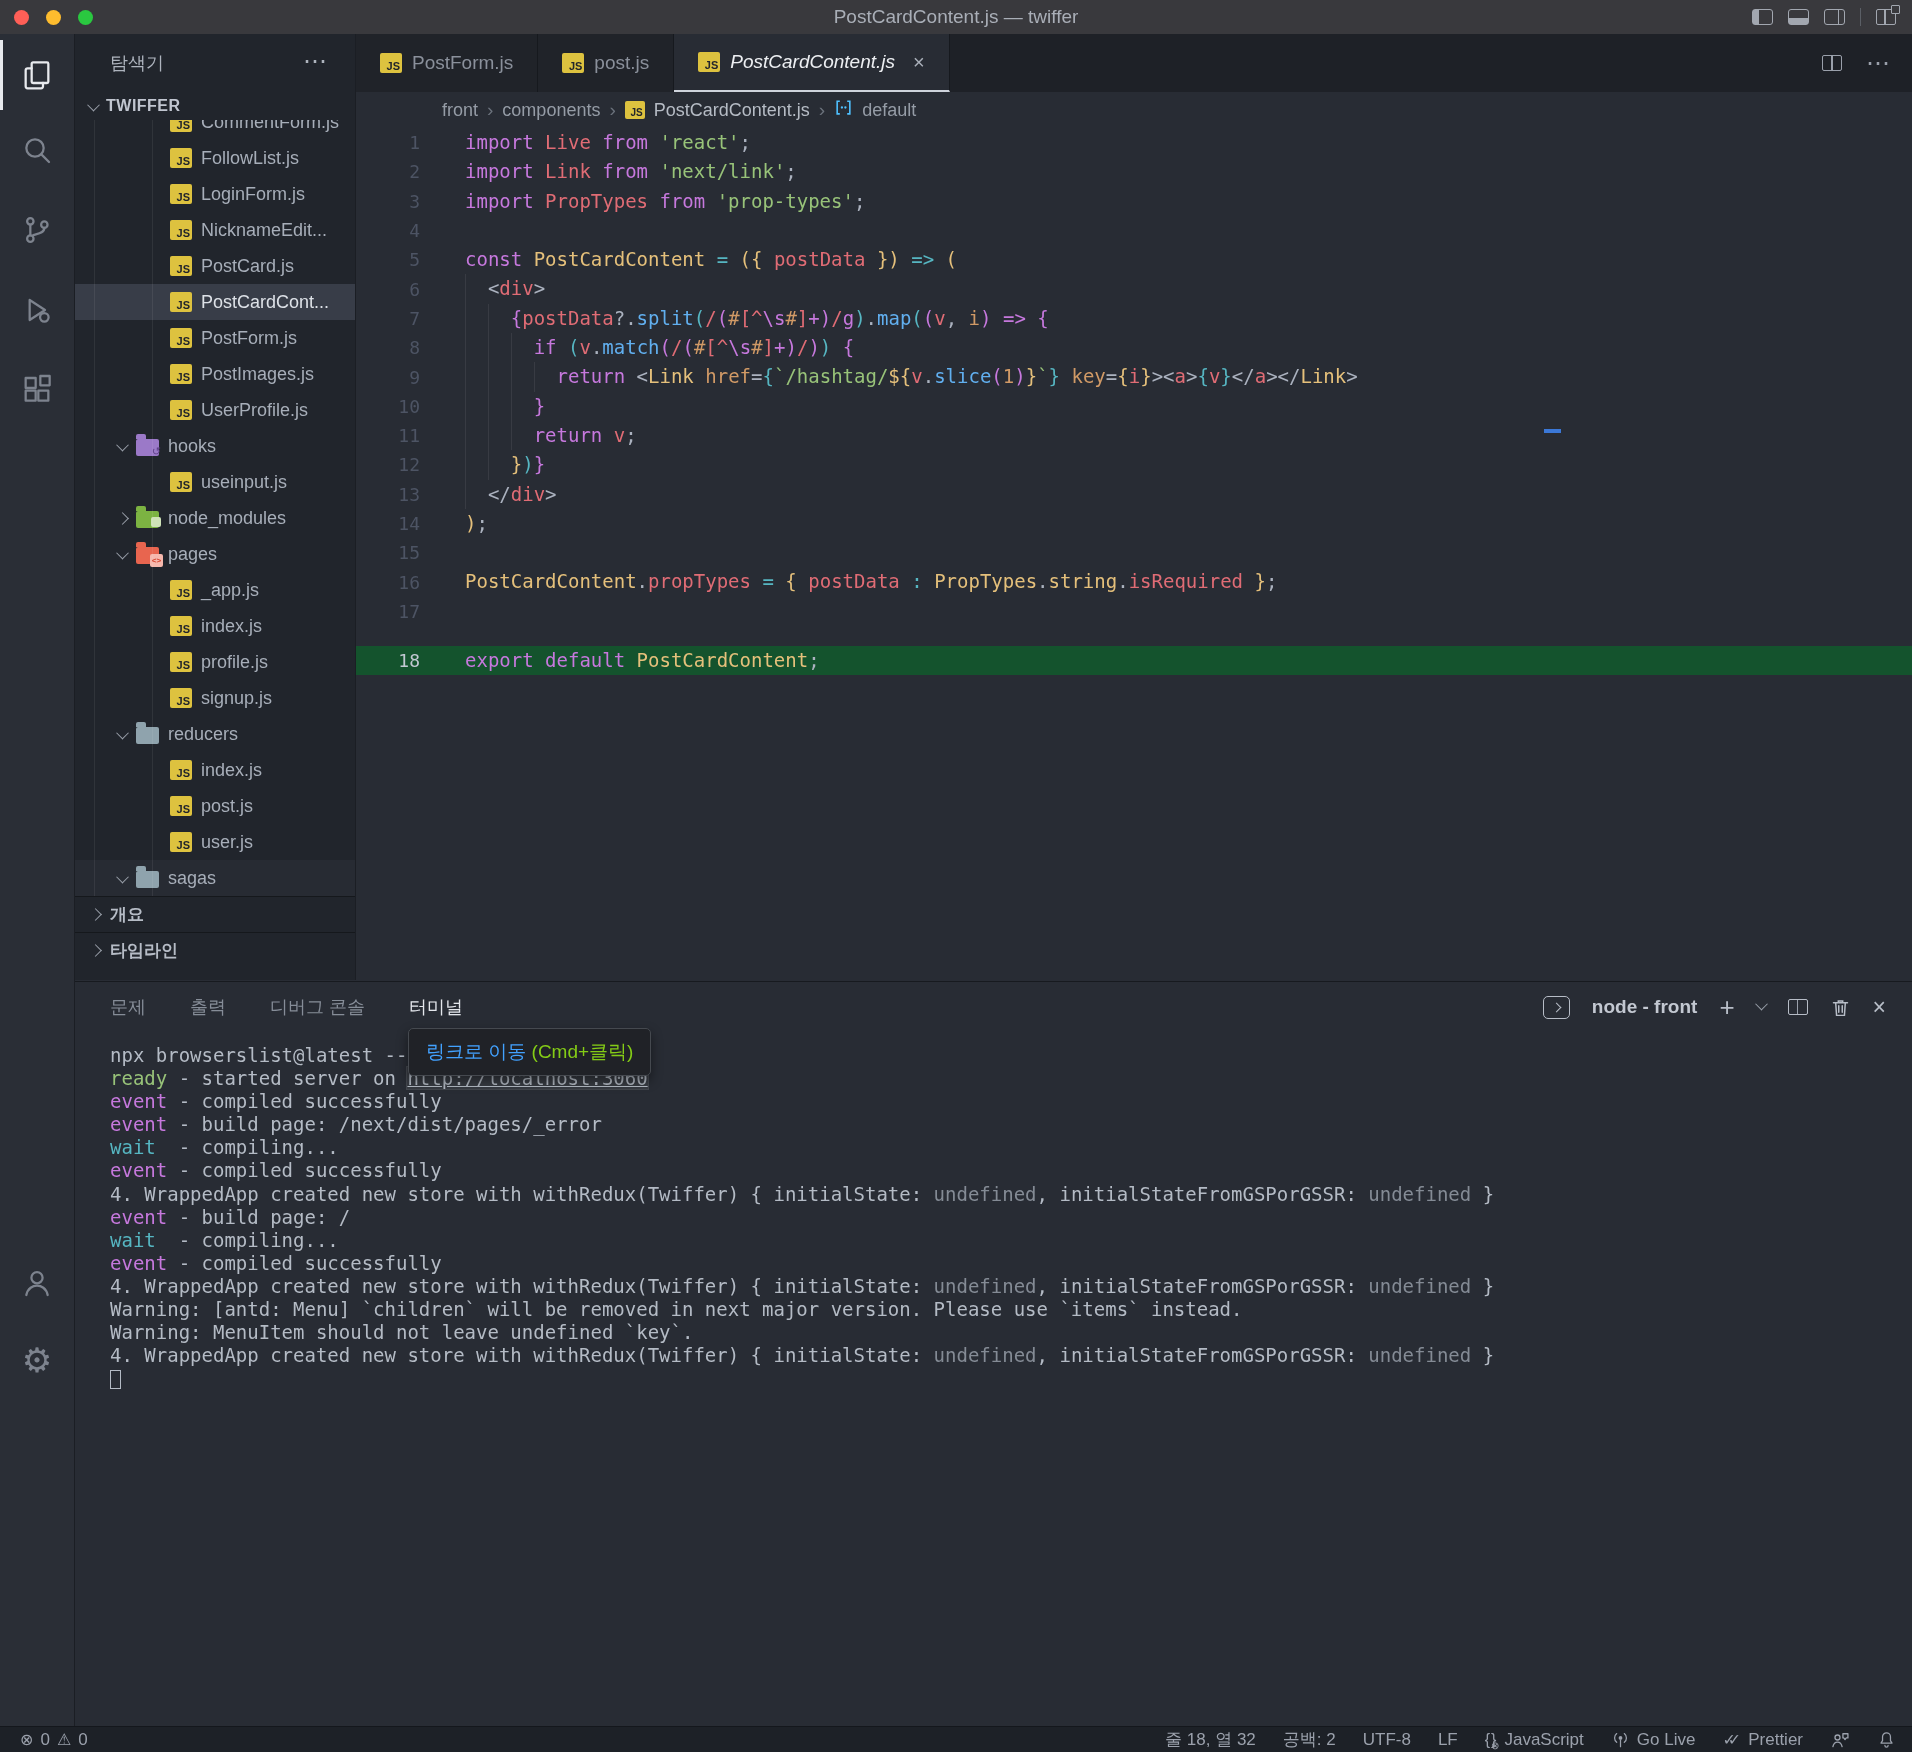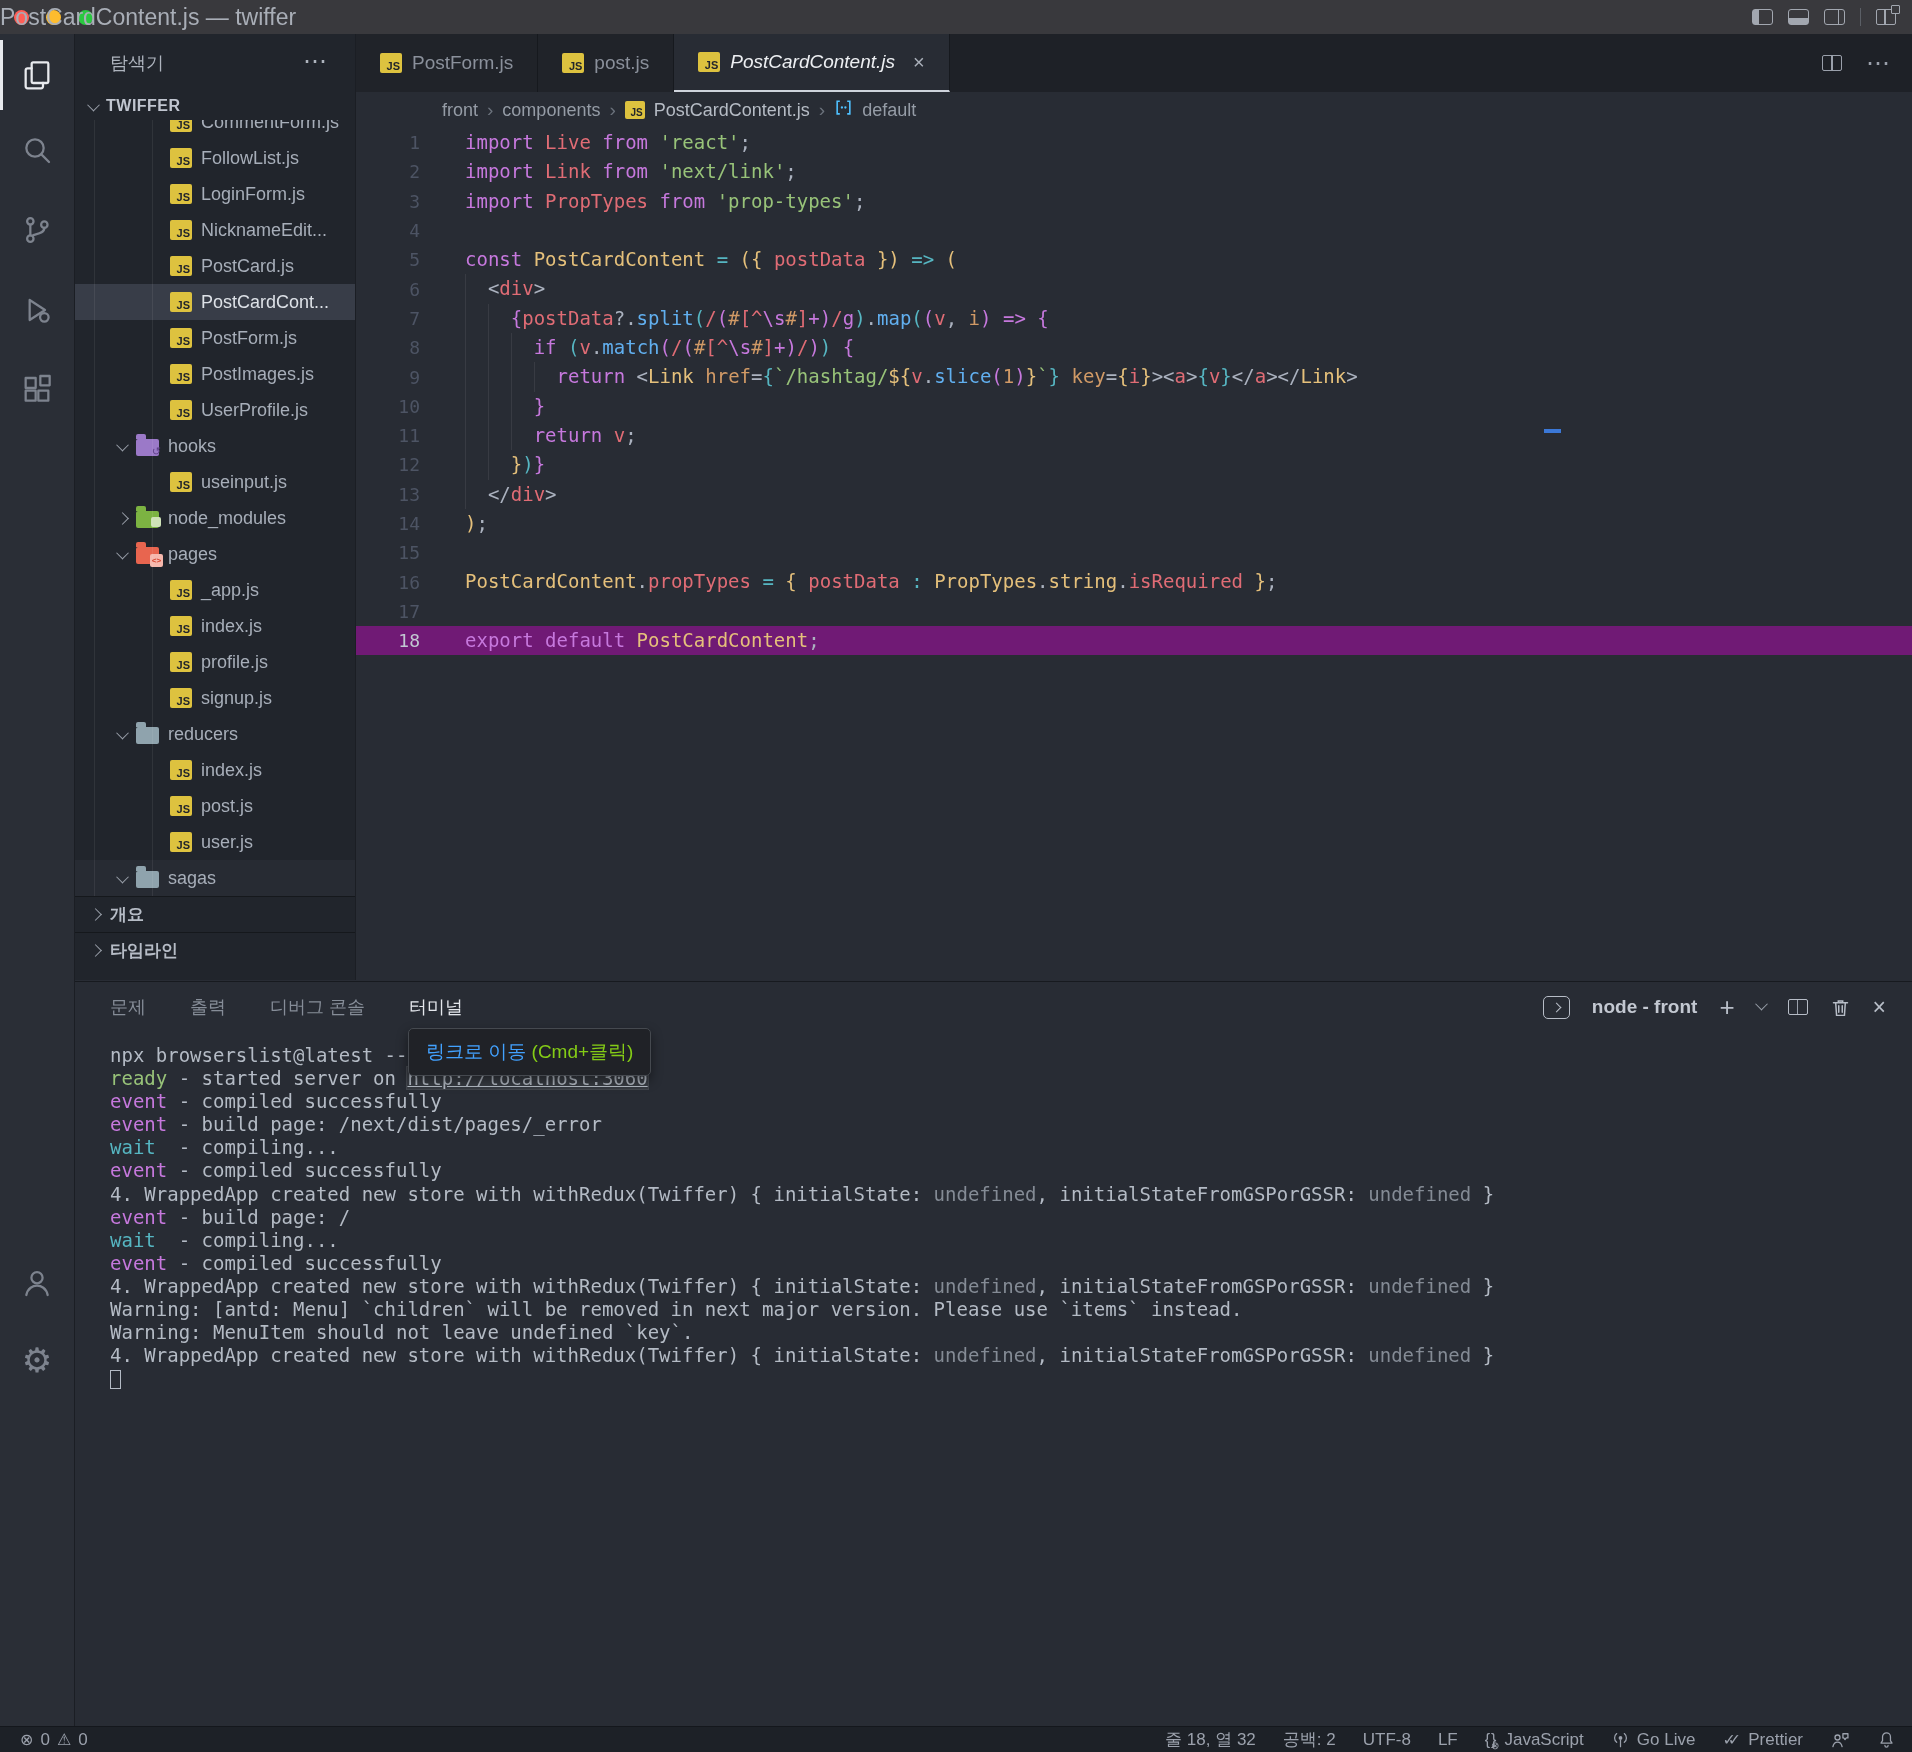--- a/index.html
+++ b/index.html
@@ -4,21 +4,21 @@
 <style>
   * { box-sizing: border-box; margin: 0; padding: 0; }
   html,body { width:1912px; height:1752px; }
   body { position:relative; background:#282c34; font-family:"Liberation Sans",sans-serif; color:#abb2bf; overflow:hidden; }
 
   
   .titlebar { position:absolute; left:0; top:0; width:1912px; height:34px; background:#39393d; }
   .traffic { position:absolute; left:14px; top:10px; display:flex; gap:17px; }
   .tl { width:15px; height:15px; border-radius:50%; }
   .tl-red{ background:#ff5f57; } .tl-yellow{ background:#febc2e; } .tl-green{ background:#2ac840; }
-  .win-title { position:absolute; left:0; top:0; width:100%; line-height:34px; text-align:left; font-size:23px; color:#a9aeb7; }
+  .win-title { position:absolute; left:0; top:0; width:100%; line-height:34px; text-align:center; font-size:19px; color:#a9aeb7; }
   .tb-icons { position:absolute; right:16px; top:0; height:34px; display:flex; align-items:center; gap:15px; }
   .pane { width:21px; height:16px; border:1.5px solid #a2a7b0; border-radius:3px; position:relative; }
   .pane-left::before { content:""; position:absolute; left:0; top:0; bottom:0; width:6px; background:#a2a7b0; }
   .pane-bottom::before { content:""; position:absolute; left:0; right:0; bottom:0; height:6px; background:#a2a7b0; }
   .pane-right::before { content:""; position:absolute; right:5px; top:0; bottom:0; width:1.5px; background:#a2a7b0; }
   .vsep { width:1px; height:18px; background:#5b5f66; }
   .grid-icon { width:20px; height:16px; border:1.5px solid #a2a7b0; border-radius:2px; position:relative; }
   .grid-icon::before { content:""; position:absolute; left:7px; top:0; bottom:0; width:1.5px; background:#a2a7b0; }
   .grid-icon::after { content:""; position:absolute; right:-5px; top:-5px; width:7px; height:7px; border:1.5px solid #a2a7b0; background:#39393d; border-radius:1px; }
 
@@ -71,21 +71,21 @@
 
   .breadcrumb { height:36px; display:flex; align-items:center; padding-left:86px; gap:9px; font-size:18px; color:#959ca6; }
   .bc-sep { color:#6b727c; font-size:19px; }
   .bc-js { width:20px; height:18px; font-size:10px; }
   .bc-strong { color:#b6bcc5; }
 
   .code { position:relative; font-family:"DejaVu Sans Mono",monospace; font-size:19px; }
   .cl { display:flex; height:29.3px; align-items:center; white-space:pre; }
   .cl .ln { width:64px; flex:none; text-align:right; color:#4d5464; font-size:18px; }
   .cl .lc { margin-left:45px; position:relative; line-height:29.3px; }
-  .cl.cur { background:#701a75; }
+  .cl.cur { background:#14532d;margin-top:20px; }
   .cl.cur .ln { color:#c2c8d2; }
   .ig { position:absolute; top:0; bottom:0; width:1px; border-left:1px solid rgba(255,255,255,0.075); }
   .c-w { color:#abb2bf; } .c-p { color:#c678dd; } .c-r { color:#e06c75; } .c-y { color:#e5c07b; }
   .c-g { color:#98c379; } .c-b { color:#61afef; } .c-c { color:#56b6c2; } .c-o { color:#d19a66; }
   .overview-dash { position:absolute; left:1544px; top:429px; width:17px; height:4px; background:#3b78d7; z-index:4; }
 
   
   .panel { position:absolute; left:75px; top:981px; right:0; bottom:26px; background:#282c34; border-top:1px solid #171a1f; }
   .panel-header { height:50px; position:relative; display:flex; align-items:center; padding-left:35px; gap:44px; }
   .ptab { font-size:18px; color:#868d98; height:50px; line-height:50px; }

